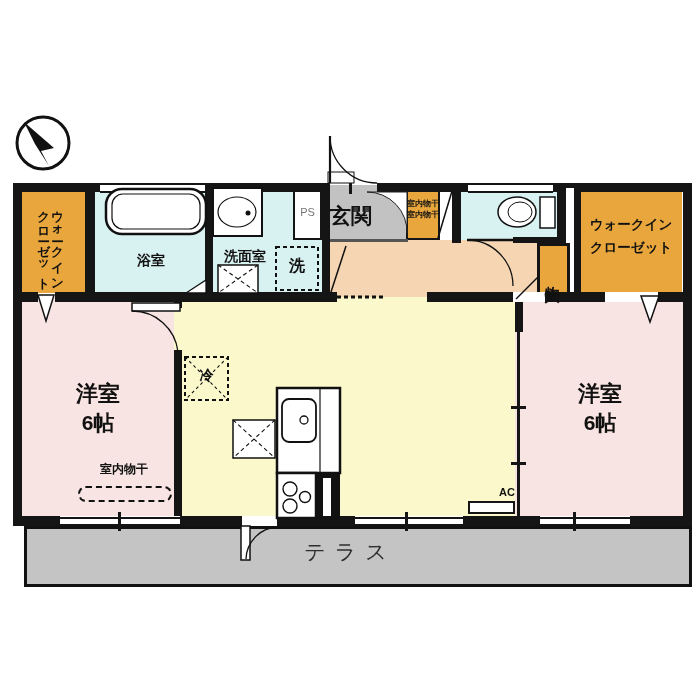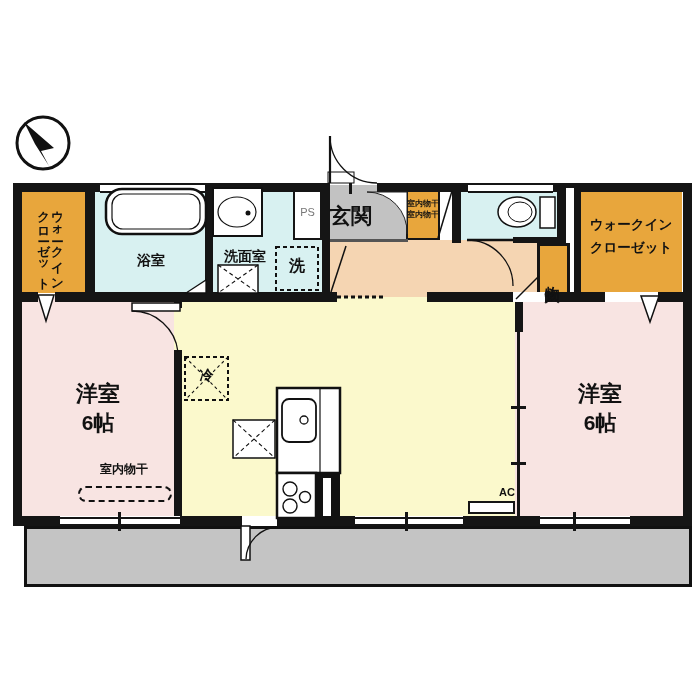--- a/index.html
+++ b/index.html
@@ -194,14 +194,15 @@
 
   <div class="lbl b" style="left:185px;top:367px;width:43px;font-size:14px;">冷</div>
   <div class="lbl b" style="left:468px;top:486px;width:47px;font-size:11px;text-align:right;">AC</div>
   <div class="ac-box" style="left:468px;top:501px;width:47px;height:13px;"></div>
 
   <div class="lbl b" style="left:538px;top:380px;width:124px;font-size:22px;line-height:1.3;">
       <span style="display:block;">洋室</span>
       <span style="display:block;font-size:21px;">6帖</span>
     </div>
 
+  <div class="lbl" style="left:285px;top:540px;width:130px;font-size:21px;letter-spacing:9px;color:#2e2e2e;">テラス</div>
 
 </div>
 
 </body></html>

